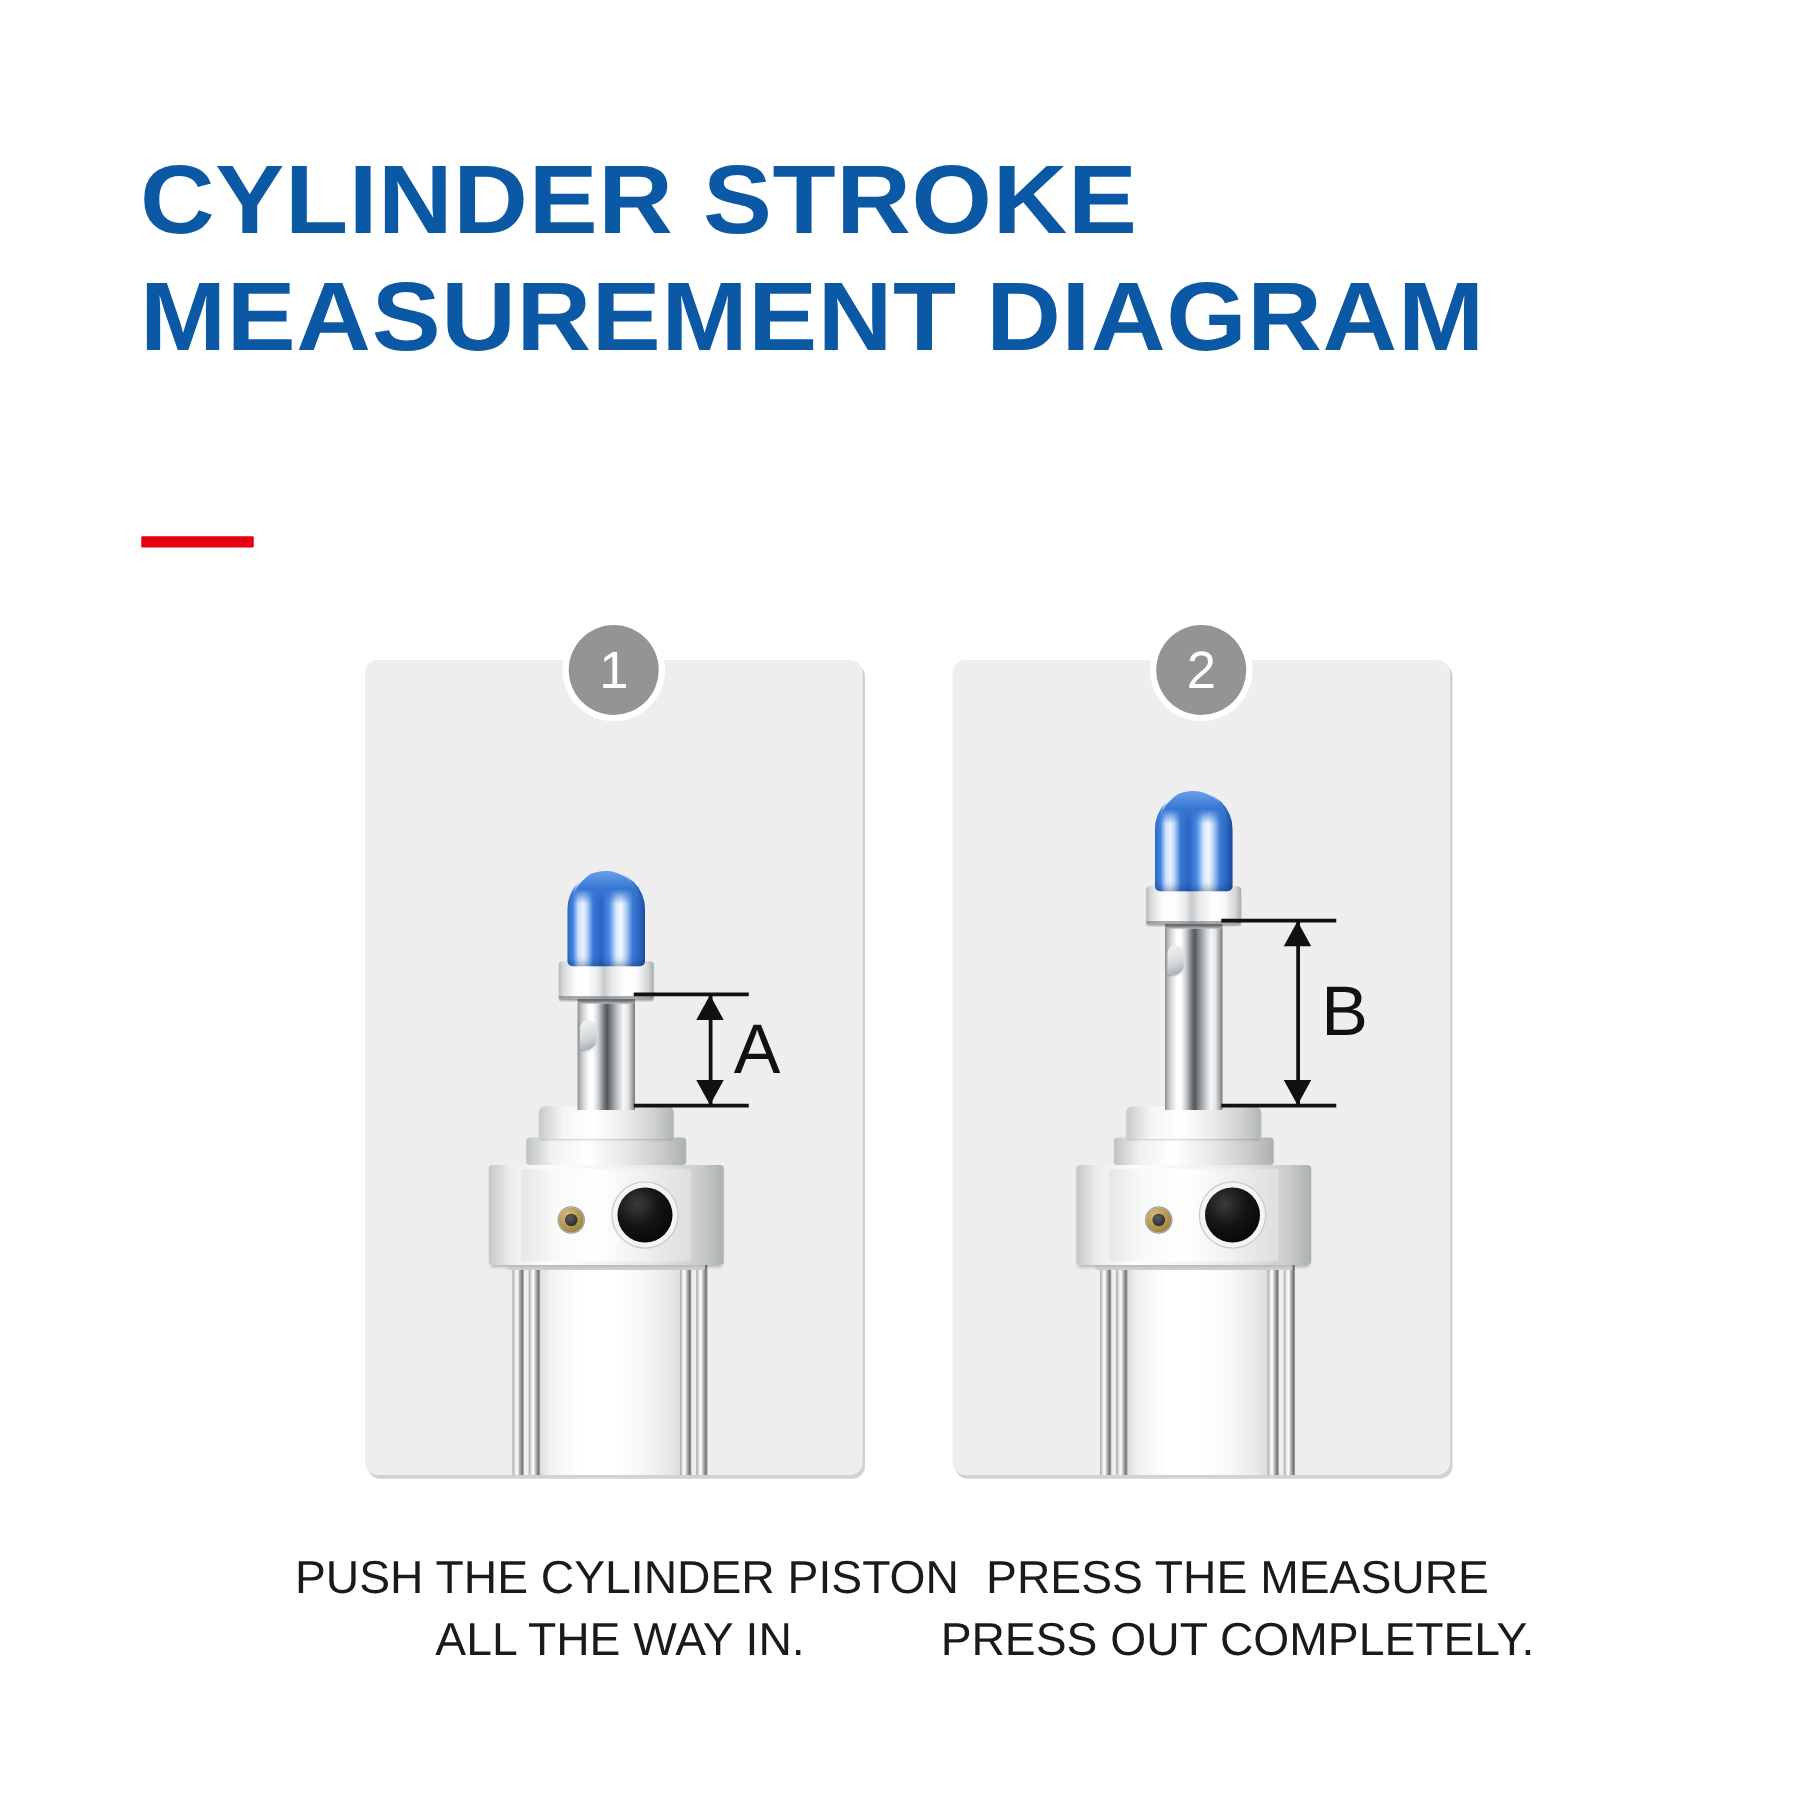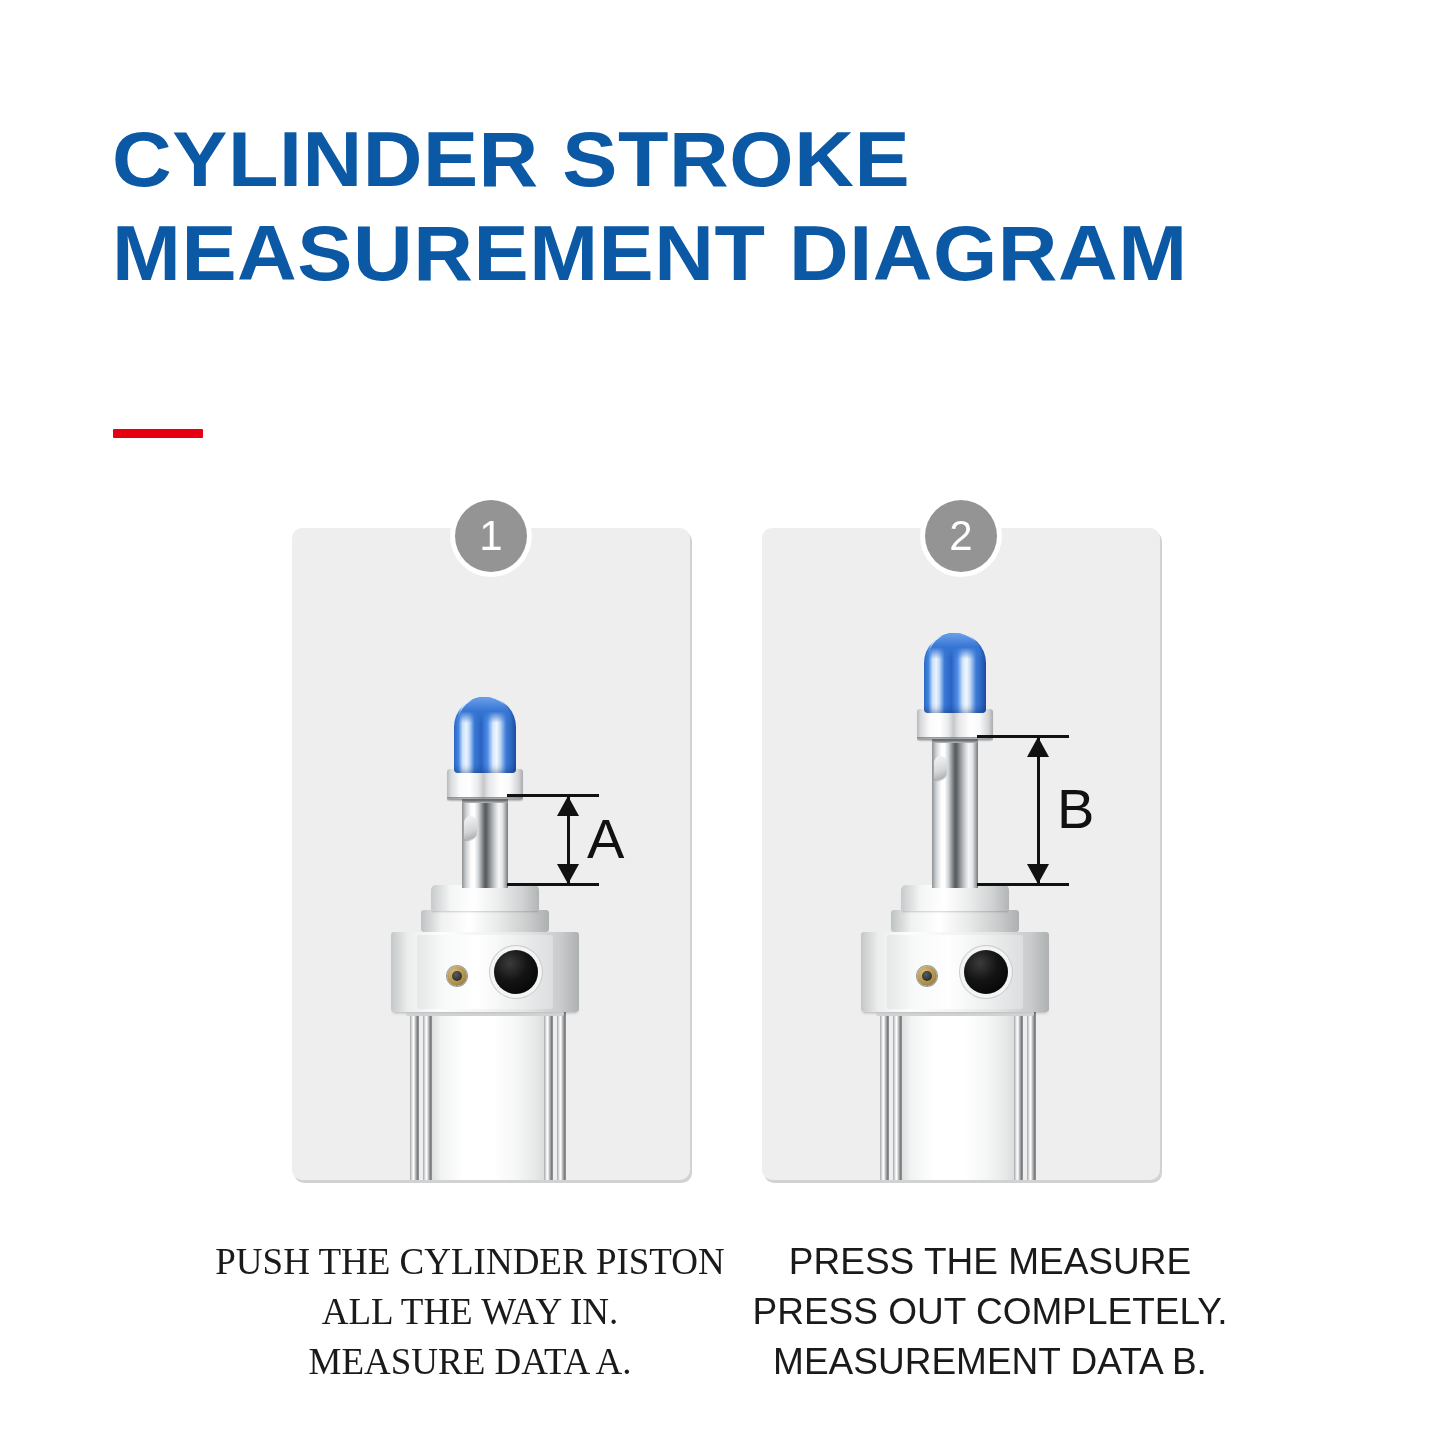--- a/index.html
+++ b/index.html
@@ -302,21 +302,21 @@
   .caption {
     position: absolute;
     top: 1237px;
     width: 520px;
     text-align: center;
     font-family: "Liberation Sans", sans-serif;
     font-size: 37px;
     line-height: 50px;
     color: #1a1a1a;
   }
-  #caption-1 { left: 210px; font-family: Liberation Serif, serif; }
+  #caption-1 { left: 236px; }
   #caption-2 { left: 730px; }
   .caption-line { display: block; white-space: nowrap; }
 </style>
 </head>
 <body>
 
 <div id="header-title">
   <span class="title-line">CYLINDER STROKE</span>
   <span class="title-line">MEASUREMENT DIAGRAM</span>
 </div>
@@ -406,20 +406,18 @@
       </div>
     </div>
     <div class="step-badge">2</div>
   </div>
 
 </div>
 
 <div class="caption" id="caption-1">
   <span class="caption-line">PUSH THE CYLINDER PISTON</span>
   <span class="caption-line">ALL THE WAY IN.</span>
-  <span class="caption-line">MEASURE DATA A.</span>
 </div>
 
 <div class="caption" id="caption-2">
   <span class="caption-line">PRESS THE MEASURE</span>
   <span class="caption-line">PRESS OUT COMPLETELY.</span>
-  <span class="caption-line">MEASUREMENT DATA B.</span>
 </div>
 
 </body></html>

